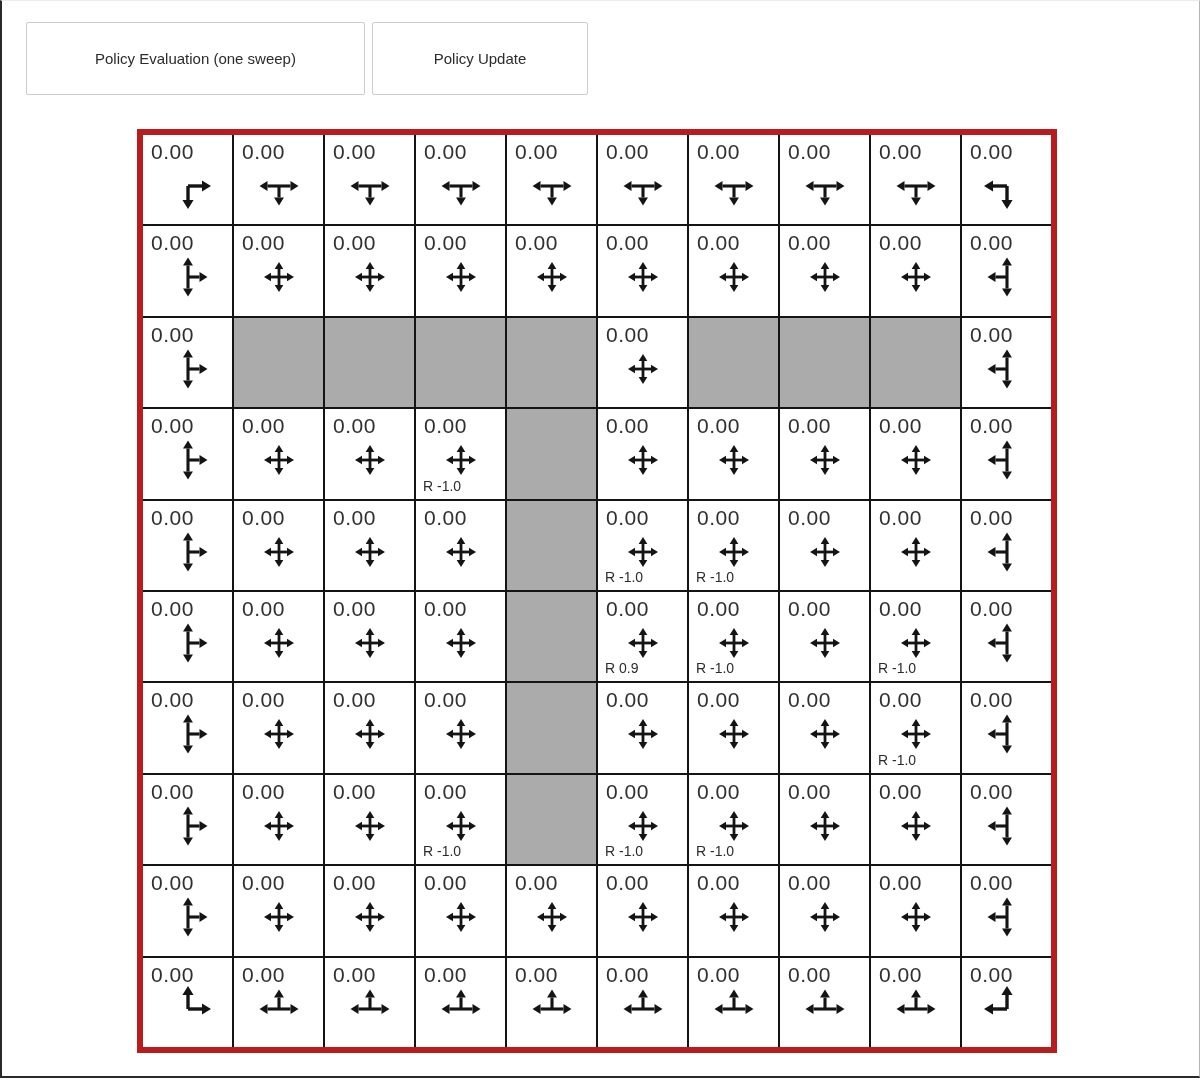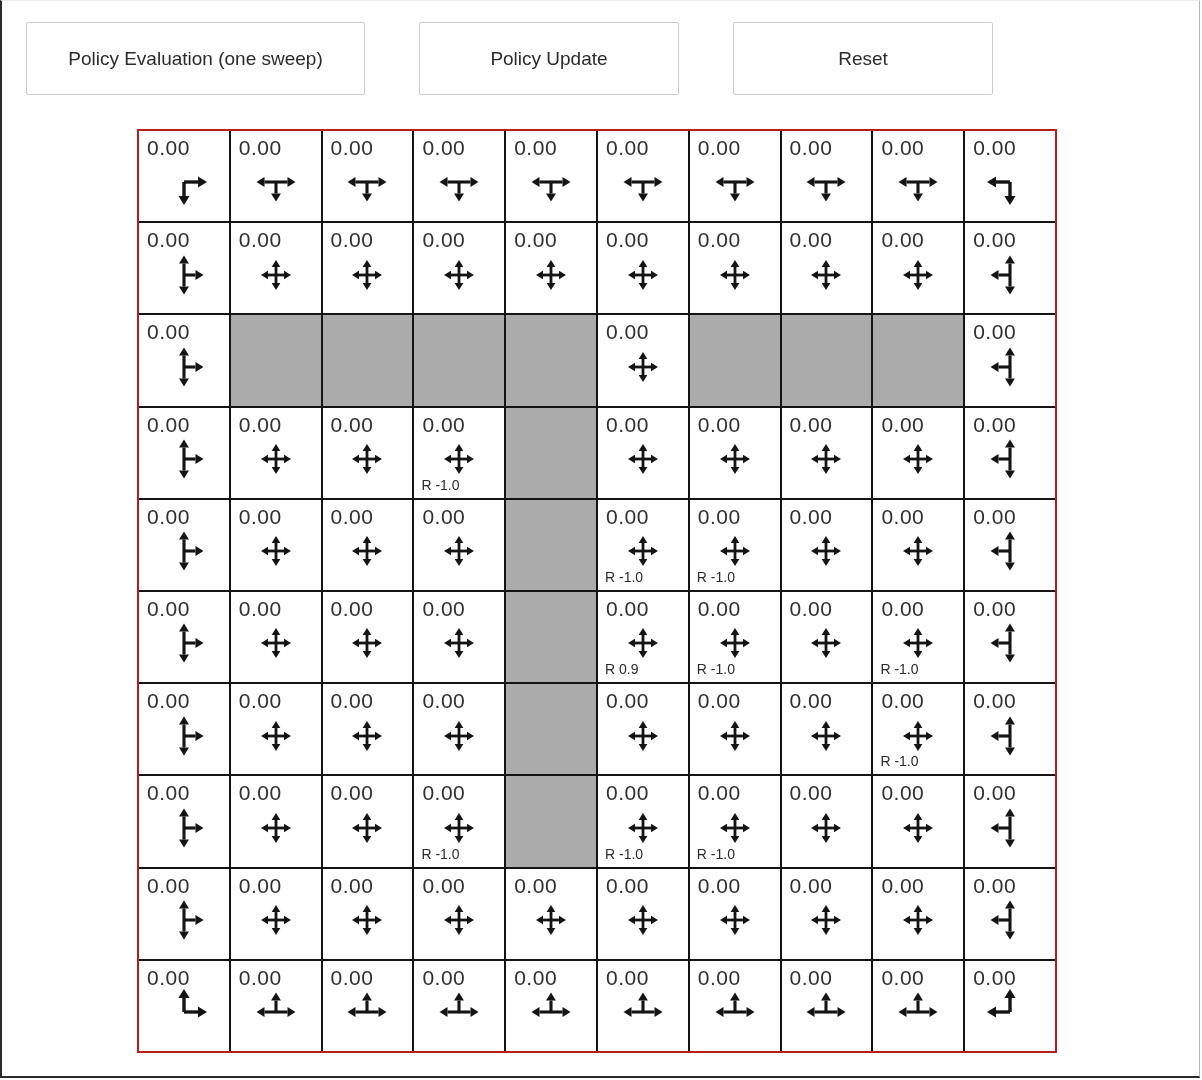--- a/index.html
+++ b/index.html
@@ -13,28 +13,28 @@
     border-right:1px solid #b5b5b5;border-top:1px solid #ececec;
     box-sizing:border-box;background:#fff;
   }
   .toolbar{
     position:absolute;left:24px;top:21px;width:1141px;height:73px;
     display:flex;gap:7px;
   }
   .btn{
     background:#ffffff;border:1px solid #cccccc;border-radius:2px;
     display:flex;align-items:center;justify-content:center;
-    font-size:19px;color:#2b2b2b;box-sizing:border-box;cursor:pointer;
+    font-size:15px;color:#2b2b2b;box-sizing:border-box;cursor:pointer;
     white-space:nowrap;
   }
   .btn.wide{width:339px;}
-  .btn.std{width:260px;margin-left:47px;}
+  .btn.std{width:216px;}
   .grid{
     position:absolute;left:135px;top:128px;width:920px;height:924px;
-    background:#141414;border:2px solid #b91c1c;box-sizing:border-box;
+    background:#141414;border:6px solid #b91c1c;box-sizing:border-box;
     display:grid;grid-template-columns:repeat(10,1fr);grid-template-rows:repeat(10,1fr);
     gap:2px;
   }
   .cell{position:relative;background:#ffffff;}
   .cell.wall{background:#ababab;}
   .val{
     position:absolute;left:8px;top:5px;font-size:21px;color:#303030;
     letter-spacing:0.5px;
   }
   .arrows{
@@ -45,21 +45,20 @@
   }
 </style>
 </head>
 <body>
 
 <div class="viewport">
 
   <div class="toolbar">
     <button class="btn wide">Policy Evaluation (one sweep)</button>
     <button class="btn std">Policy Update</button>
-    <button class="btn std">Reset</button>
   </div>
 
   <div class="grid" id="grid">
       <div class="cell">
         <span class="val">0.00</span>
         <svg class="arrows" width="48" height="48" viewBox="0 0 48 48">
           <line x1="24" y1="24" x2="38" y2="24" stroke="#141414" stroke-width="3.4"></line>
           <line x1="24" y1="24" x2="24" y2="38" stroke="#141414" stroke-width="3.4"></line>
           <polygon fill="#141414" points="47,24 38,29.58 38,18.42"></polygon>
           <polygon fill="#141414" points="24,47 18.42,38 29.58,38"></polygon>

